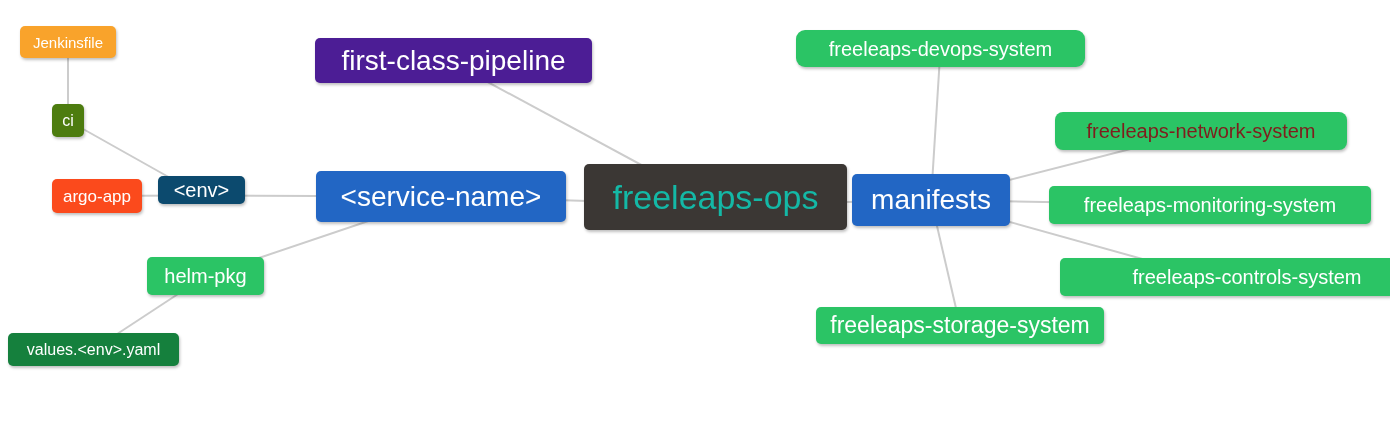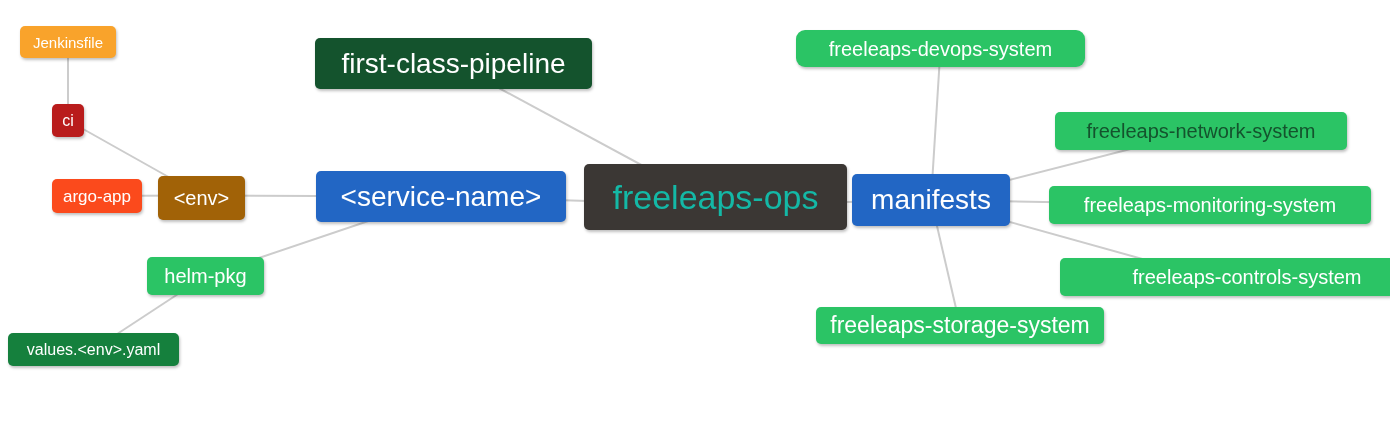--- a/index.html
+++ b/index.html
@@ -56,51 +56,51 @@
       <line x1="931" y1="200" x2="940.5" y2="48.5" stroke="#cccccc" stroke-width="2"></line>
       <line x1="931" y1="200" x2="1201" y2="131" stroke="#cccccc" stroke-width="2"></line>
       <line x1="931" y1="200" x2="1210" y2="205" stroke="#cccccc" stroke-width="2"></line>
       <line x1="931" y1="200" x2="1207" y2="277" stroke="#cccccc" stroke-width="2"></line>
       <line x1="931" y1="200" x2="960" y2="325.5" stroke="#cccccc" stroke-width="2"></line>
     </svg>
   <div id="nodes">
       <div class="node" style="left: 584px; top: 164px; width: 263px; height: 66px; font-size: 34px; background: rgb(59, 55, 52); color: #14b8a6;">
         <span>freeleaps-ops</span>
       </div>
-      <div class="node" style="left: 315px; top: 38px; width: 277px; height: 51px; font-size: 28px; background: #14532d; color: rgb(255, 255, 255);">
+      <div class="node" style="left: 315px; top: 38px; width: 277px; height: 45px; font-size: 28px; background: #4c1d95; color: rgb(255, 255, 255);">
         <span>first-class-pipeline</span>
       </div>
       <div class="node" style="left: 316px; top: 171px; width: 250px; height: 51px; font-size: 28px; background: rgb(34, 102, 196); color: rgb(255, 255, 255);">
         <span>&lt;service-name&gt;</span>
       </div>
       <div class="node" style="left: 852px; top: 174px; width: 158px; height: 52px; font-size: 28px; background: rgb(34, 102, 196); color: rgb(255, 255, 255);">
         <span>manifests</span>
       </div>
-      <div class="node" style="left: 158px; top: 176px; width: 87px; height: 44px; font-size: 20px; background: #a16207; color: rgb(255, 255, 255);">
+      <div class="node" style="left: 158px; top: 176px; width: 87px; height: 28px; font-size: 20px; background: #0c4a6e; color: rgb(255, 255, 255);">
         <span>&lt;env&gt;</span>
       </div>
       <div class="node" style="left: 147px; top: 257px; width: 117px; height: 38px; font-size: 20px; background: rgb(43, 196, 101); color: rgb(255, 255, 255); align-items: center;">
         <span>helm-pkg</span>
       </div>
       <div class="node" style="left: 796px; top: 30px; width: 289px; height: 37px; font-size: 20px; background: rgb(43, 196, 101); color: rgb(255, 255, 255); border-radius: 9px;">
         <span>freeleaps-devops-system</span>
       </div>
-      <div class="node" style="left: 1055px; top: 112px; width: 292px; height: 38px; font-size: 20px; background: rgb(43, 196, 101); color: #14532d;">
+      <div class="node" style="left: 1055px; top: 112px; width: 292px; height: 38px; font-size: 20px; background: rgb(43, 196, 101); color: #7f1d1d; border-radius: 8px;">
         <span>freeleaps-network-system</span>
       </div>
       <div class="node" style="left: 1049px; top: 186px; width: 322px; height: 38px; font-size: 20px; background: rgb(43, 196, 101); color: rgb(255, 255, 255);">
         <span>freeleaps-monitoring-system</span>
       </div>
       <div class="node" style="left: 1060px; top: 258px; width: 294px; height: 38px; font-size: 20px; background: rgb(43, 196, 101); color: rgb(255, 255, 255); padding-left: 40px;">
         <span>freeleaps-controls-system</span>
       </div>
       <div class="node" style="left: 816px; top: 307px; width: 288px; height: 37px; font-size: 23px; background: rgb(43, 196, 101); color: rgb(255, 255, 255);">
         <span>freeleaps-storage-system</span>
       </div>
-      <div class="node" style="left: 52px; top: 104px; width: 32px; height: 33px; font-size: 16px; background: #b91c1c; color: rgb(255, 255, 255);">
+      <div class="node" style="left: 52px; top: 104px; width: 32px; height: 33px; font-size: 16px; background: #4d7c0f; color: rgb(255, 255, 255);">
         <span>ci</span>
       </div>
       <div class="node" style="left: 32px; top: 179px; width: 90px; height: 34px; font-size: 17px; background: rgb(251, 74, 28); color: rgb(255, 255, 255); margin-left: 20px;">
         <span>argo-app</span>
       </div>
       <div class="node" style="left: 8px; top: 333px; width: 171px; height: 33px; font-size: 16px; background: #15803d; color: rgb(255, 255, 255);">
         <span>values.&lt;env&gt;.yaml</span>
       </div>
       <div class="node" style="left: 20px; top: 26px; width: 96px; height: 32px; font-size: 15px; background: rgb(249, 163, 43); color: rgb(255, 255, 255);">
         <span>Jenkinsfile</span>

